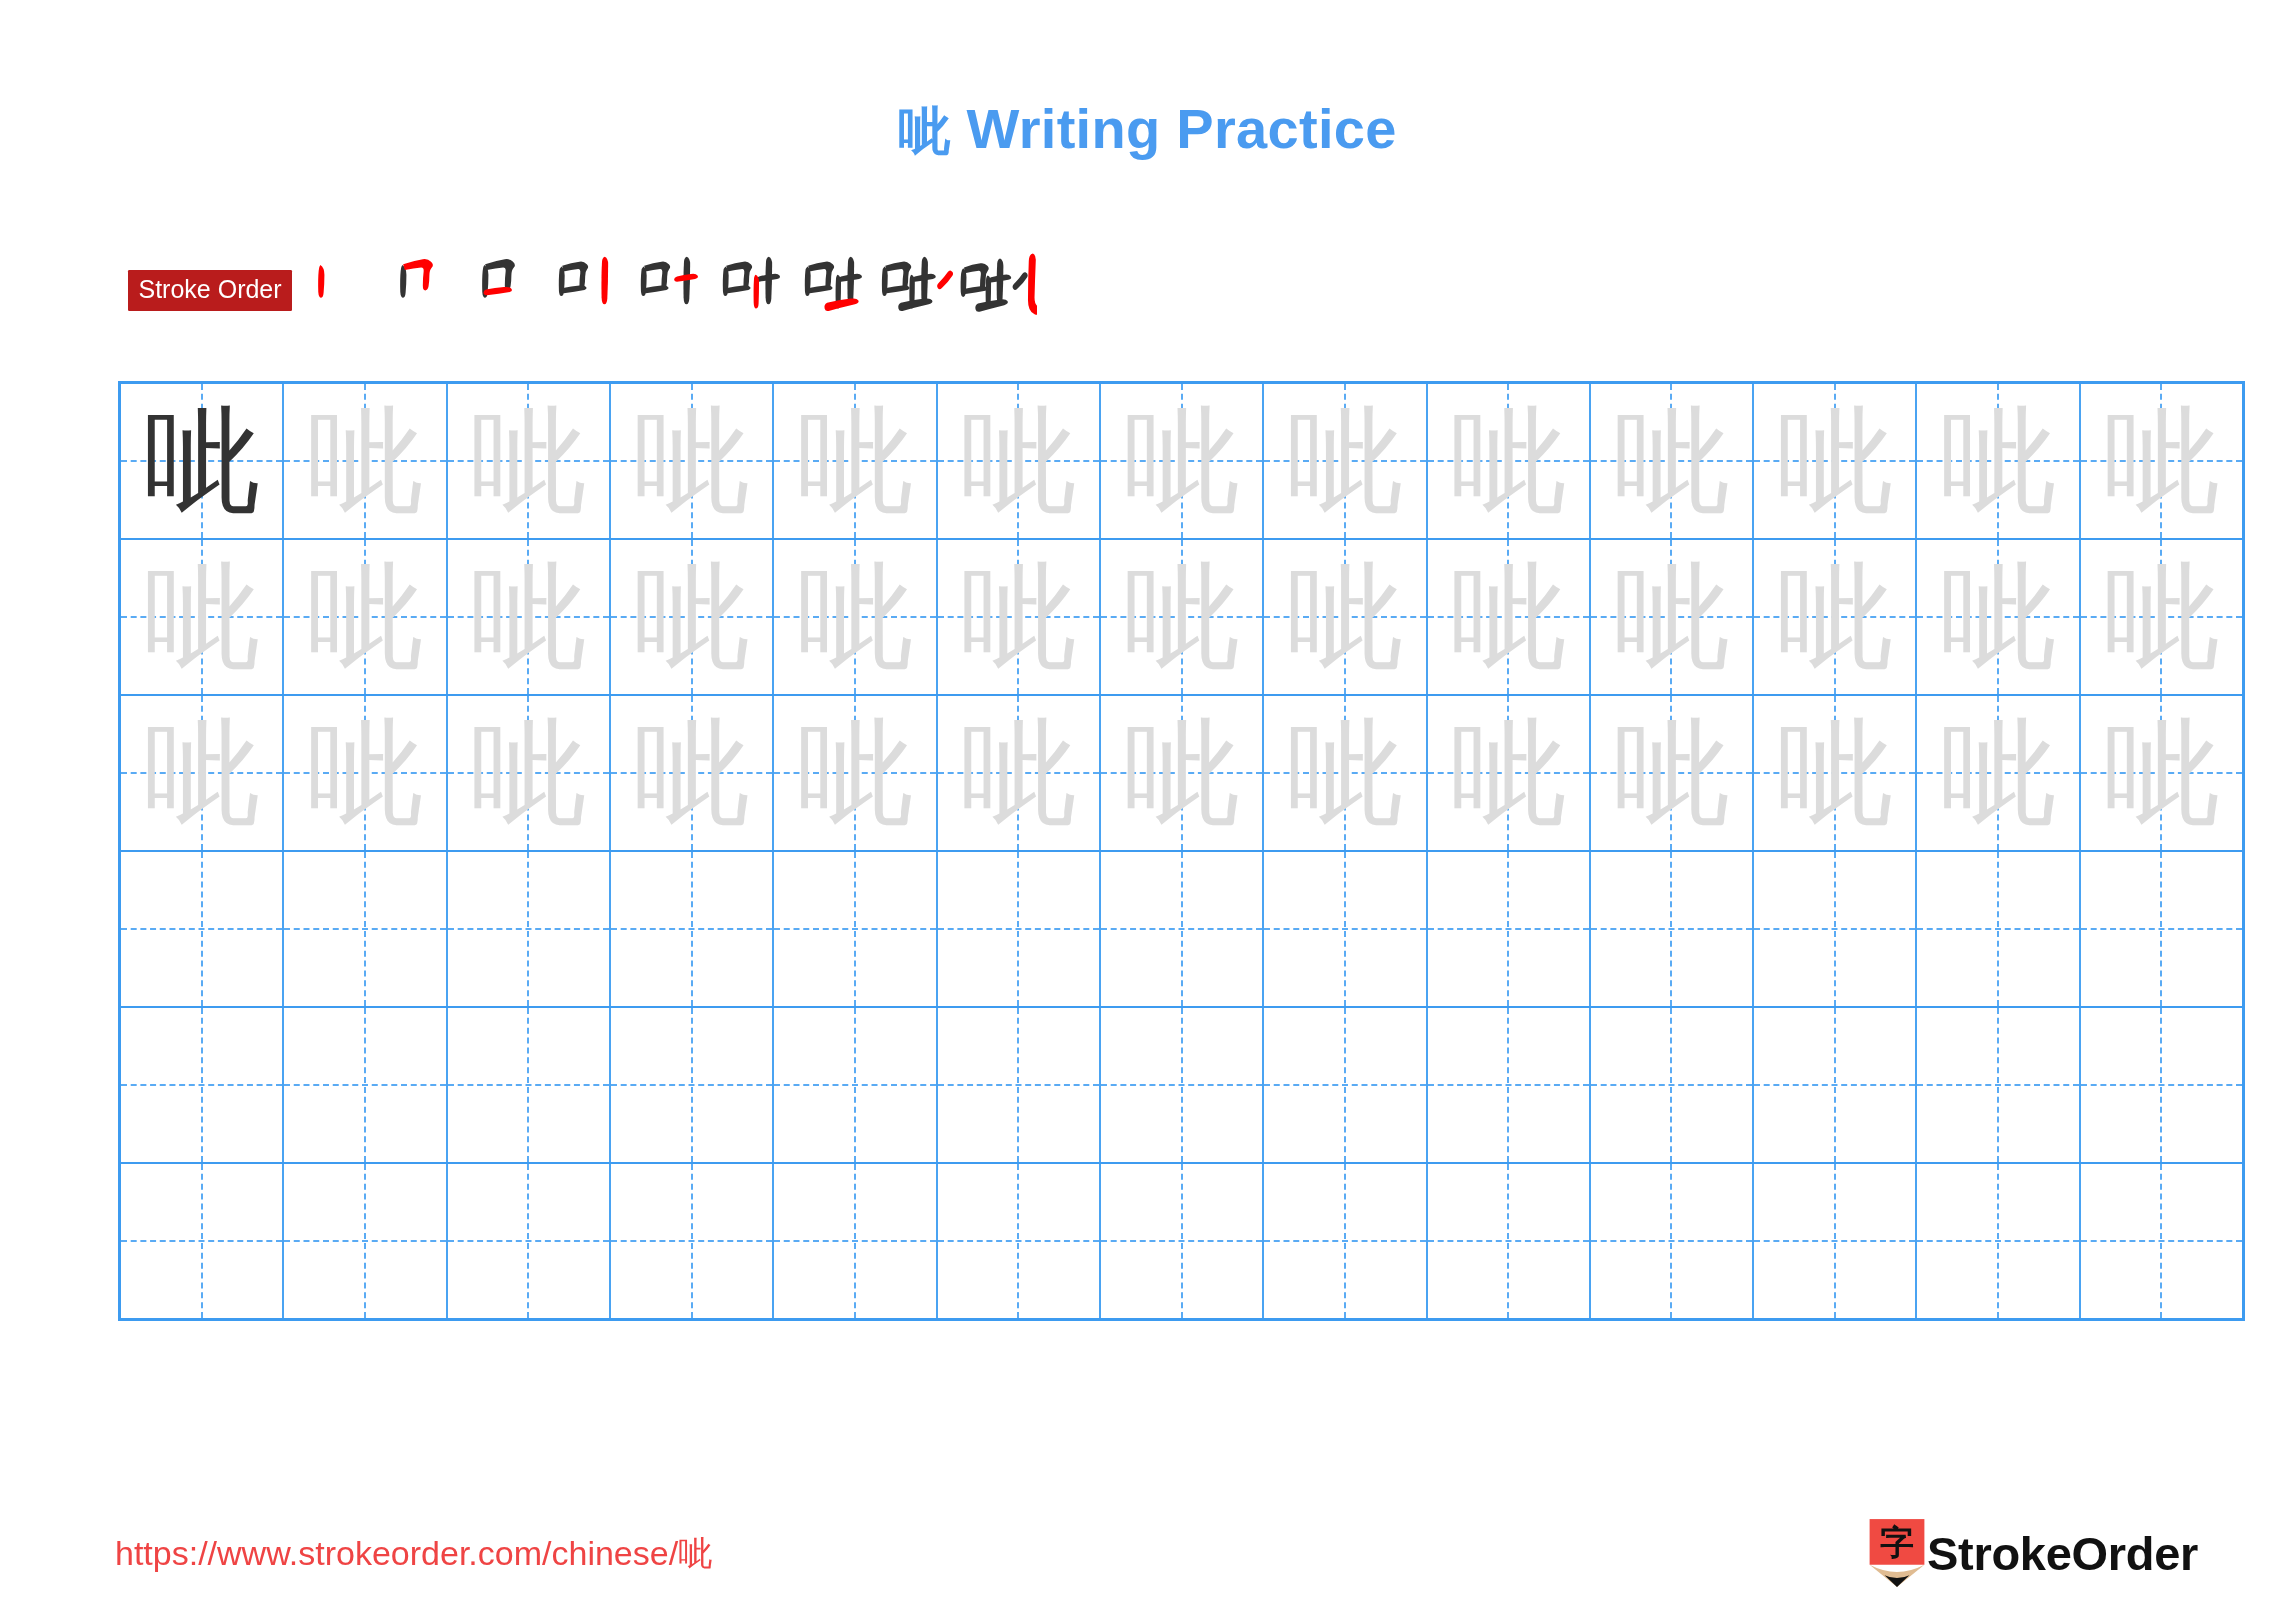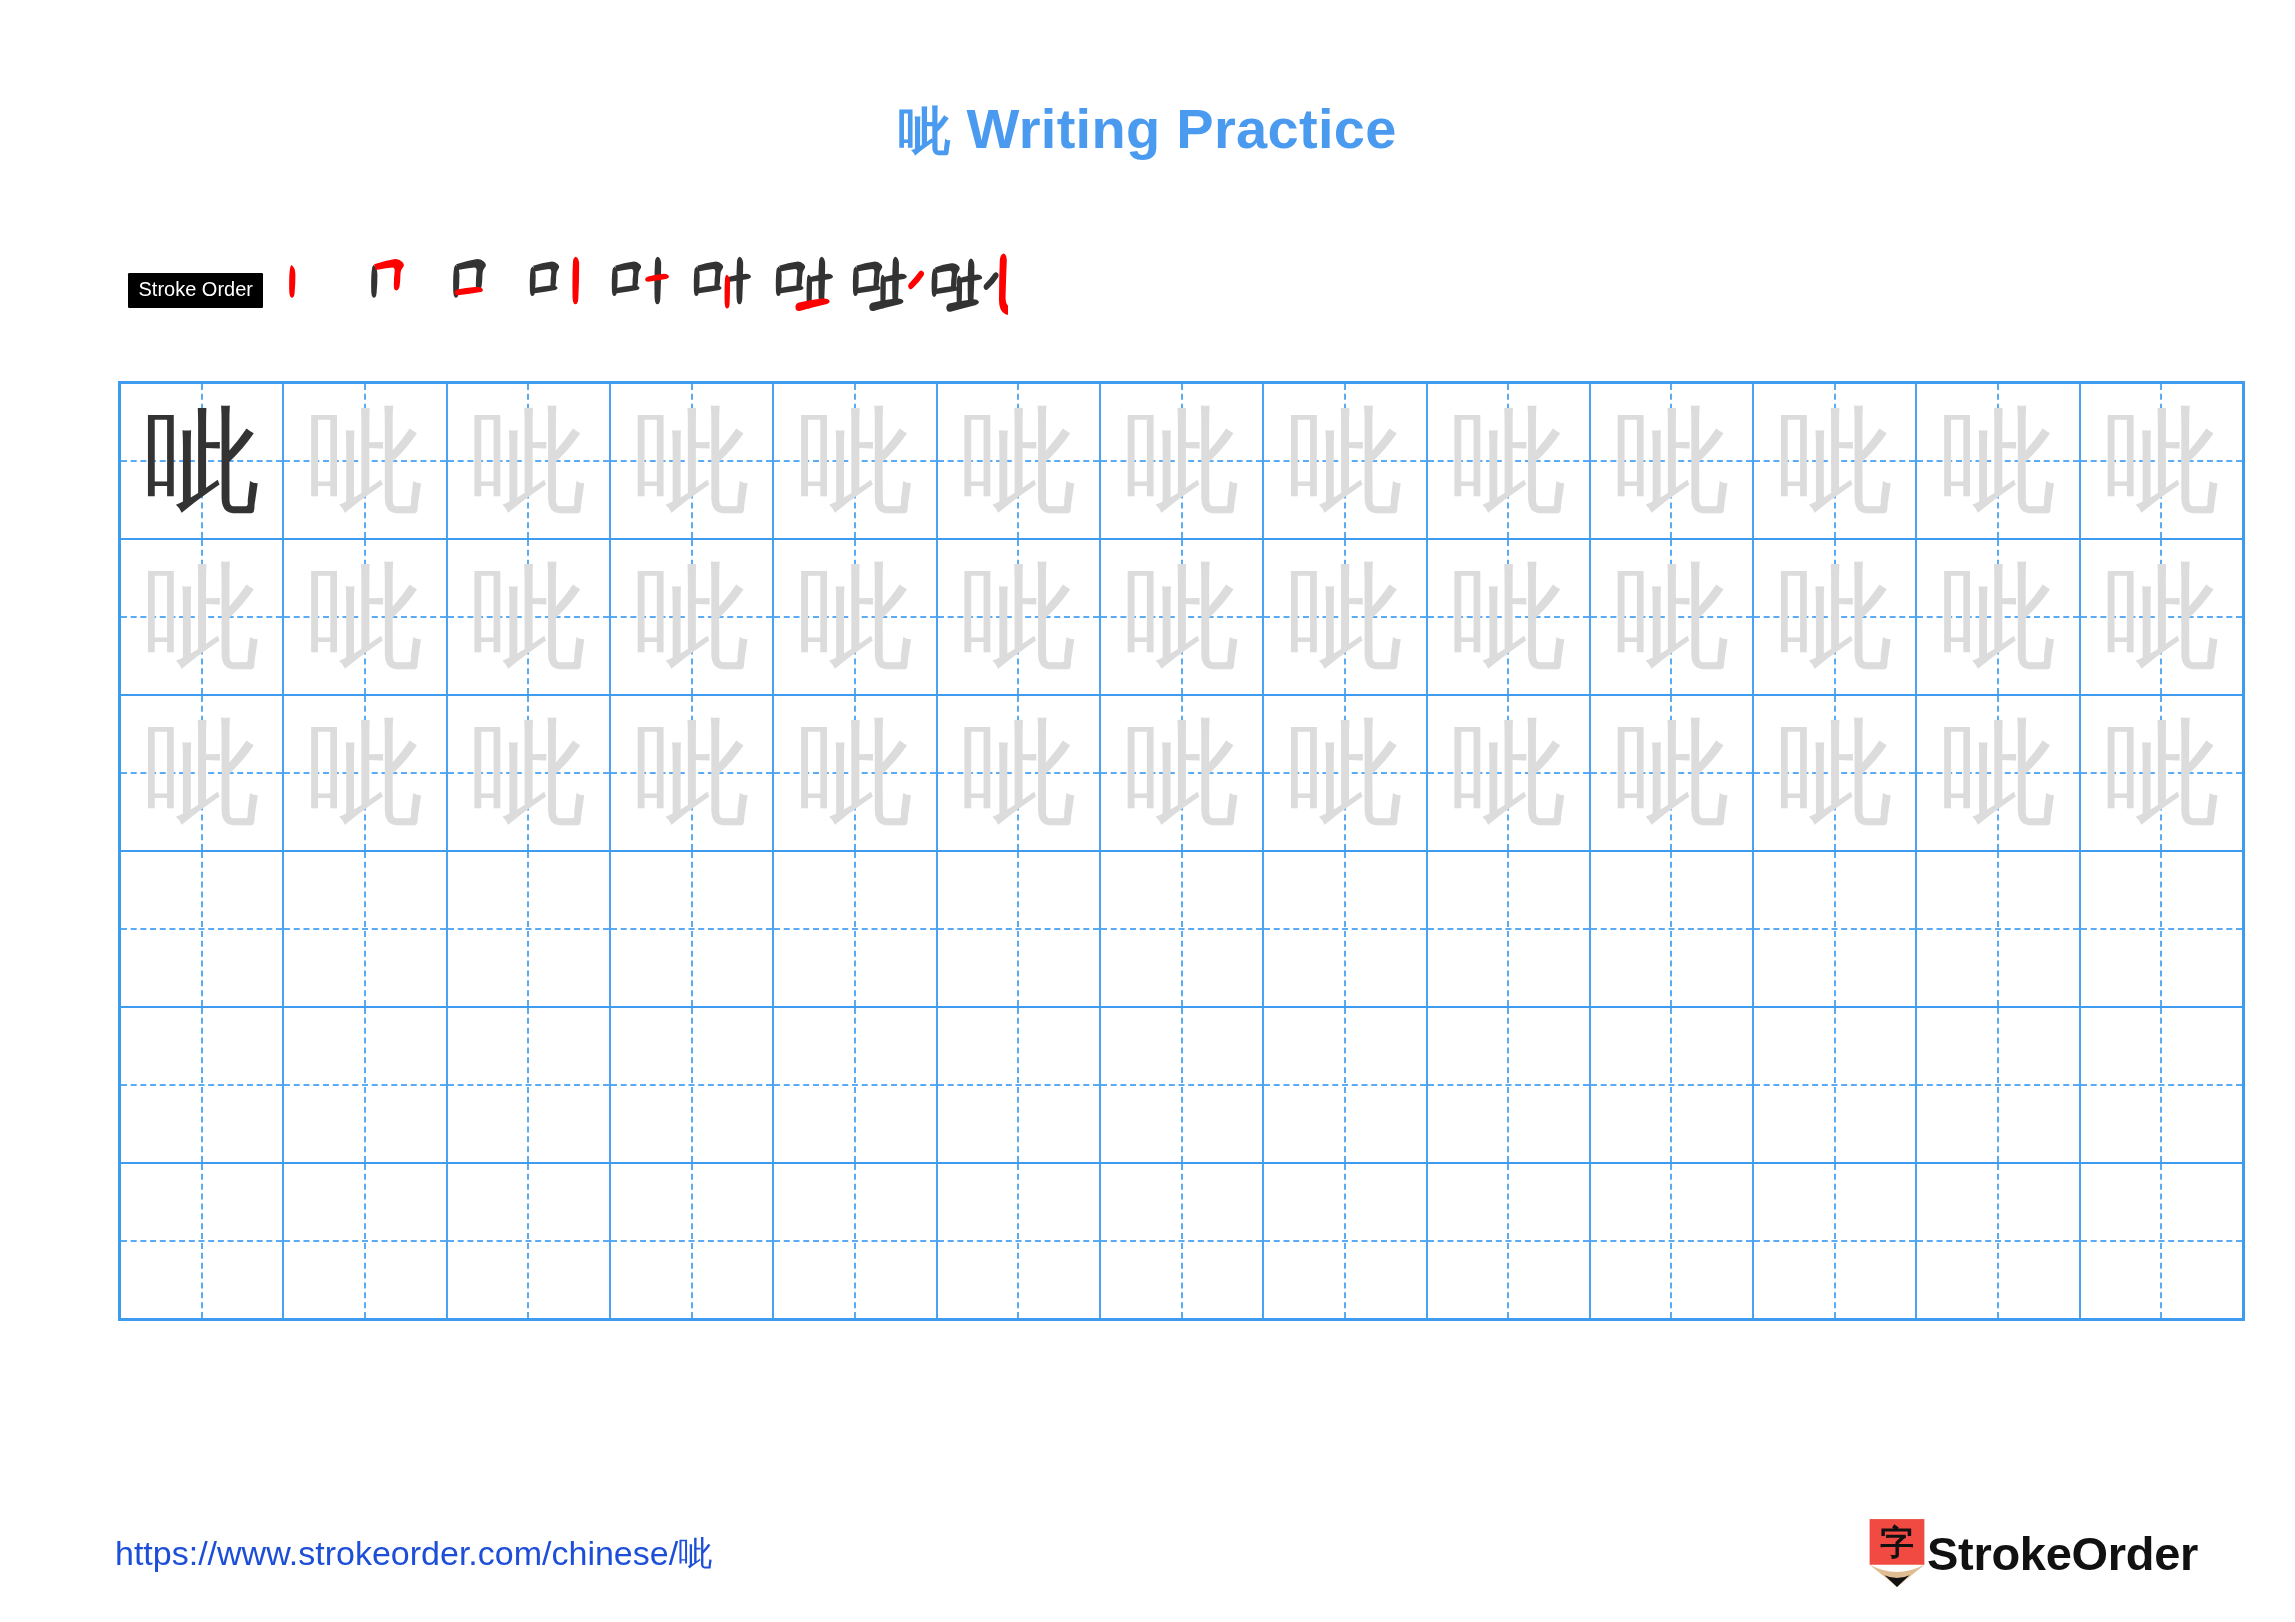--- a/index.html
+++ b/index.html
@@ -38,23 +38,23 @@
   
   .stroke-order-row {
     position: absolute;
     top: 259px;
     left: 128px;
     display: flex;
     align-items: center;
     height: 63px;
   }
   .stroke-order-badge {
-    background: #000000;
+    background: #b91c1c;
     color: #ffffff;
-    font-size: 20px;
+    font-size: 25px;
     font-weight: 400;
     padding: 6.5px 10.5px 9.2px 10.5px;
     line-height: 1;
     white-space: nowrap;
     border-radius: 1.3px;
   }
   .stroke-steps {
     display: flex;
     align-items: flex-start;
     margin-left: 6.5px;
@@ -136,21 +136,21 @@
     user-select: none;
   }
   .cell-char.solid { color: #333333; }
   .cell-char.trace { color: #dcdcdc; }
 
   
   .footer-url {
     position: absolute;
     left: 115px;
     top: 1536px;
-    color: #1d4ed8;
+    color: #ef4444;
     font-size: 34px;
     line-height: 1;
     white-space: nowrap;
     text-decoration: none;
   }
   .footer-url .han {
     font-family: "DejaVu Sans", sans-serif;
   }
   .brand {
     position: absolute;

